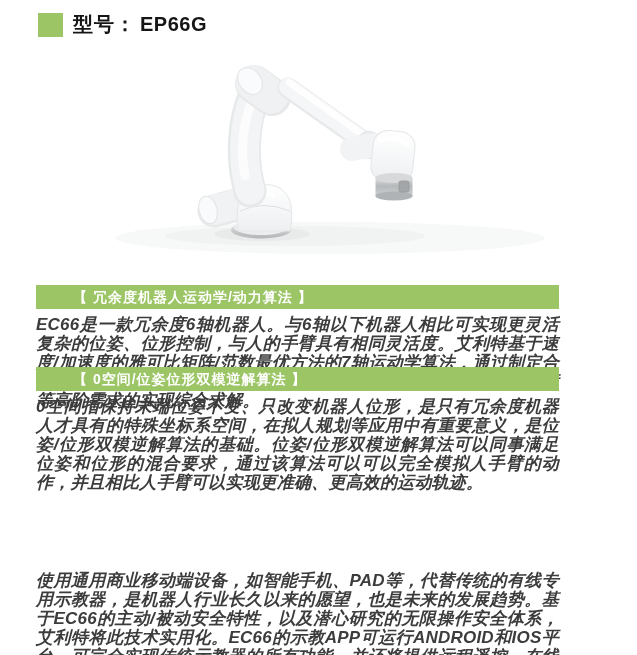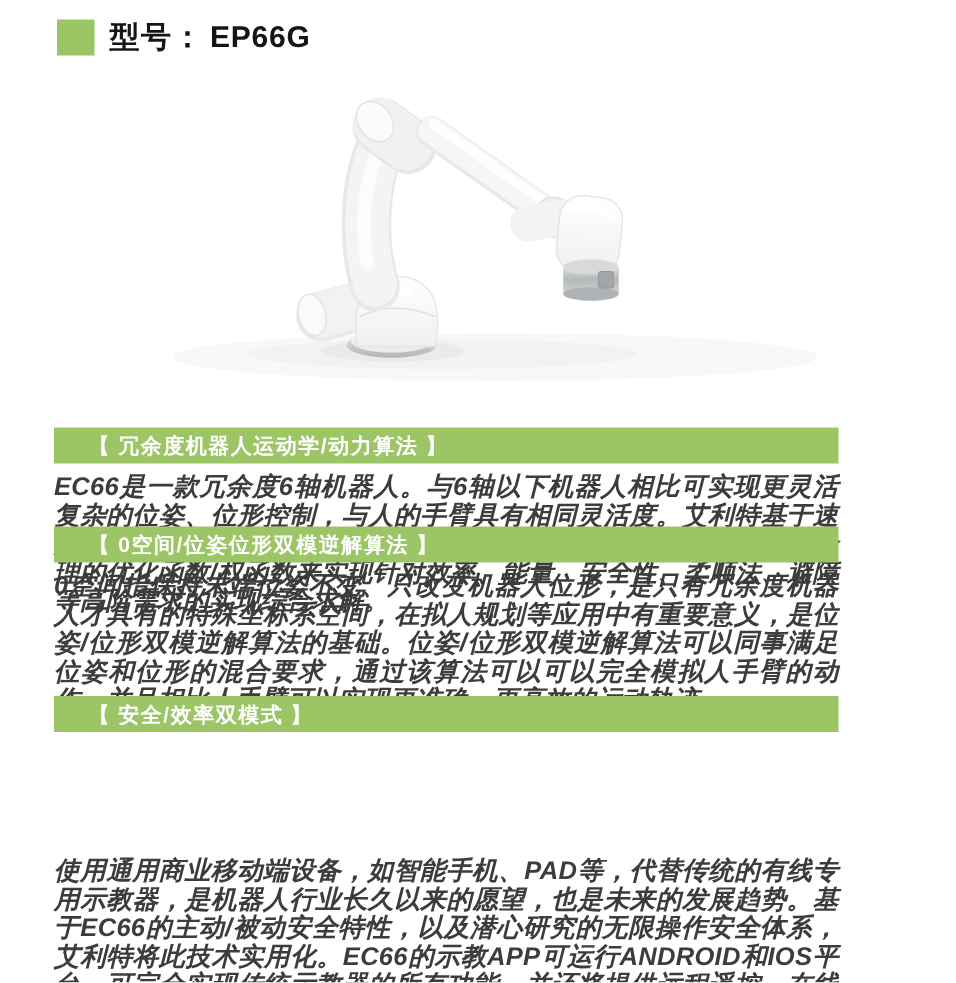--- a/index.html
+++ b/index.html
@@ -52,29 +52,29 @@
   }
   .hero svg { display: block; }
 
   
   .section {
     position: absolute;
     left: 36px;
     width: 523px;
   }
   .sec-0 { top: 285px; }
-  .sec-1 { top: 351px; }
+  .sec-1 { top: 367px; }
   .sec-2 { top: 464px; }
   .sec-3 { top: 565px; }
 
   .banner {
     height: 24px;
     line-height: 24px;
     background: #9CC566;
-    padding-left: 23px;
+    padding-left: 37px;
     box-sizing: border-box;
   }
   .banner h2 {
     margin: 0;
     display: inline;
     font-size: 14px;
     font-weight: bold;
     color: #ffffff;
     letter-spacing: 1px;
   }
@@ -180,22 +180,19 @@
   </section>
 
   <section class="section sec-1">
     <div class="banner">
       <h2>【 0空间/位姿位形双模逆解算法 】</h2>
     </div>
     <p>0空间指保持末端位姿不变、只改变机器人位形，是只有冗余度机器人才具有的特殊坐标系空间，在拟人规划等应用中有重要意义，是位姿/位形双模逆解算法的基础。位姿/位形双模逆解算法可以同事满足位姿和位形的混合要求，通过该算法可以可以完全模拟人手臂的动作，并且相比人手臂可以实现更准确、更高效的运动轨迹。</p>
   </section>
 
   <section class="section sec-2">
-    <div class="banner">
-      <h2>【 安全/效率双模式 】</h2>
-    </div>
   </section>
 
   <section class="section sec-3">
     <p>使用通用商业移动端设备，如智能手机、PAD等，代替传统的有线专用示教器，是机器人行业长久以来的愿望，也是未来的发展趋势。基于EC66的主动/被动安全特性，以及潜心研究的无限操作安全体系，艾利特将此技术实用化。EC66的示教APP可运行ANDROID和IOS平台，可完全实现传统示教器的所有功能，并还将提供远程遥控、在线视频协助等多项辅助功能。</p>
   </section>
 
 </div>
 
 </body></html>

